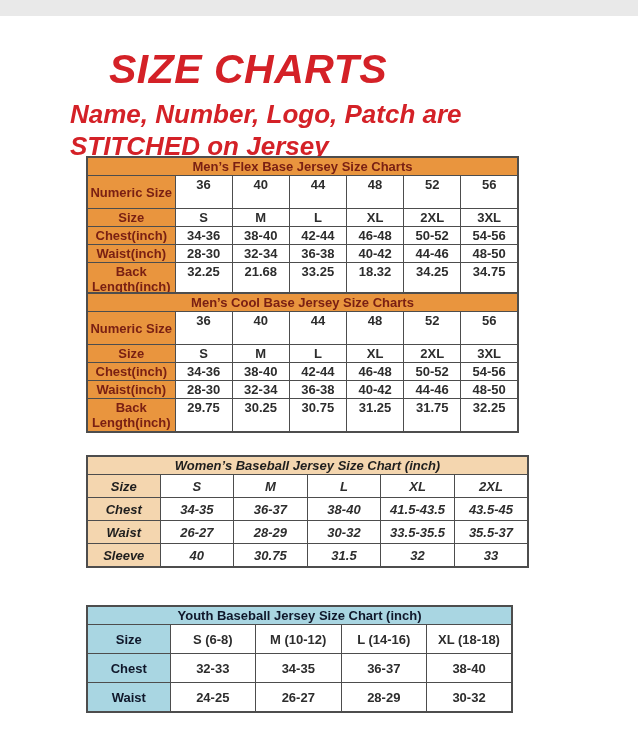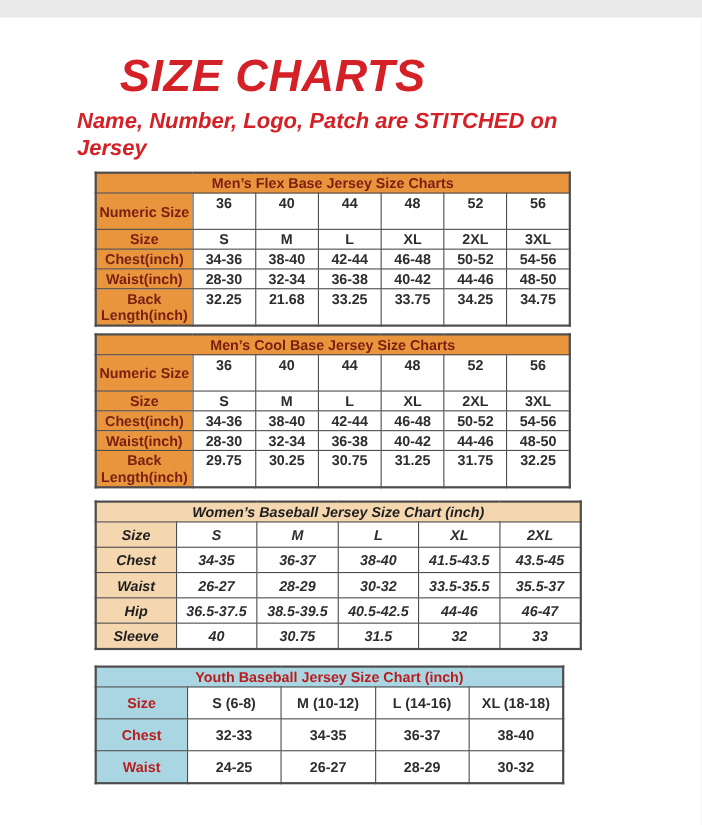--- a/index.html
+++ b/index.html
@@ -26,21 +26,21 @@
     letter-spacing: 0.5px;
     color: var(--accent-red, #d42127);
   }
 
   .subtitle {
     position: absolute;
     top: 82px;
     left: 70px;
     width: 452px;
     margin: 0;
-    font-size: 20px;
+    font-size: 26px;
     line-height: 1.24;
     font-weight: bold;
     font-style: italic;
     color: var(--accent-red, #d42127);
   }
 
   table.size-table {
     position: absolute;
     border-collapse: collapse;
     table-layout: fixed;
@@ -71,41 +71,41 @@
   .theme-orange td.label {
     background: var(--mens-orange, #e9953e);
     color: var(--mens-text-maroon, #7a2013);
   }
   .theme-orange tbody td { height: 15px; font-size: 12.5px; }
   .theme-orange tbody tr:first-child td { height: 30px; }
   .theme-orange tbody tr:last-child td { height: 28px; }
   .theme-orange tbody tr:first-child td.value,
   .theme-orange tbody tr:last-child td.value { vertical-align: top; }
   .pos-1 { left: 86px; top: 140px; border-radius: 15px; }
-  .pos-2 { left: 86px; top: 287px; padding-left: 24px; }
+  .pos-2 { left: 86px; top: 276px; padding-left: 24px; }
 
   
   .theme-peach { width: 443px; }
   .theme-peach col.label-col { width: 73px; }
   .theme-peach thead th,
   .theme-peach td.label {
     background: var(--womens-peach, #f4d6af);
     color: #1e1e1e;
   }
   .theme-peach thead th { height: 17px; }
   .theme-peach tbody td { height: 20px; }
   .pos-3 { left: 86px; top: 439px; font-style: italic; }
 
   
   .theme-blue { width: 427px; }
   .theme-blue col.label-col { width: 83px; }
   .theme-blue thead th,
   .theme-blue td.label {
     background: var(--youth-blue, #a9d6e2);
-    color: #b91c1c;
+    color: #0f172a;
   }
   .theme-blue thead th { height: 21px; }
   .theme-blue tbody td { height: 26px; }
   .pos-4 { left: 86px; top: 589px; }
 </style>
 </head>
 <body>
 
 <div class="page">
   <h1 class="title">SIZE CHARTS</h1>
@@ -161,21 +161,21 @@
           <td class="value">36-38</td>
           <td class="value">40-42</td>
           <td class="value">44-46</td>
           <td class="value">48-50</td>
         </tr>
         <tr>
           <td class="label">Back Length(inch)</td>
           <td class="value">32.25</td>
           <td class="value">21.68</td>
           <td class="value">33.25</td>
-          <td class="value">33.75</td>
+          <td class="value">18.32</td>
           <td class="value">34.25</td>
           <td class="value">34.75</td>
         </tr>
       </tbody>
     </table>
 
   <table class="size-table theme-orange pos-2">
       <colgroup>
         <col class="label-col">
         <col>
@@ -272,28 +272,20 @@
         </tr>
         <tr>
           <td class="label">Waist</td>
           <td class="value">26-27</td>
           <td class="value">28-29</td>
           <td class="value">30-32</td>
           <td class="value">33.5-35.5</td>
           <td class="value">35.5-37</td>
         </tr>
         <tr>
-          <td class="label">Hip</td>
-          <td class="value">36.5-37.5</td>
-          <td class="value">38.5-39.5</td>
-          <td class="value">40.5-42.5</td>
-          <td class="value">44-46</td>
-          <td class="value">46-47</td>
-        </tr>
-        <tr>
           <td class="label">Sleeve</td>
           <td class="value">40</td>
           <td class="value">30.75</td>
           <td class="value">31.5</td>
           <td class="value">32</td>
           <td class="value">33</td>
         </tr>
       </tbody>
     </table>
 

